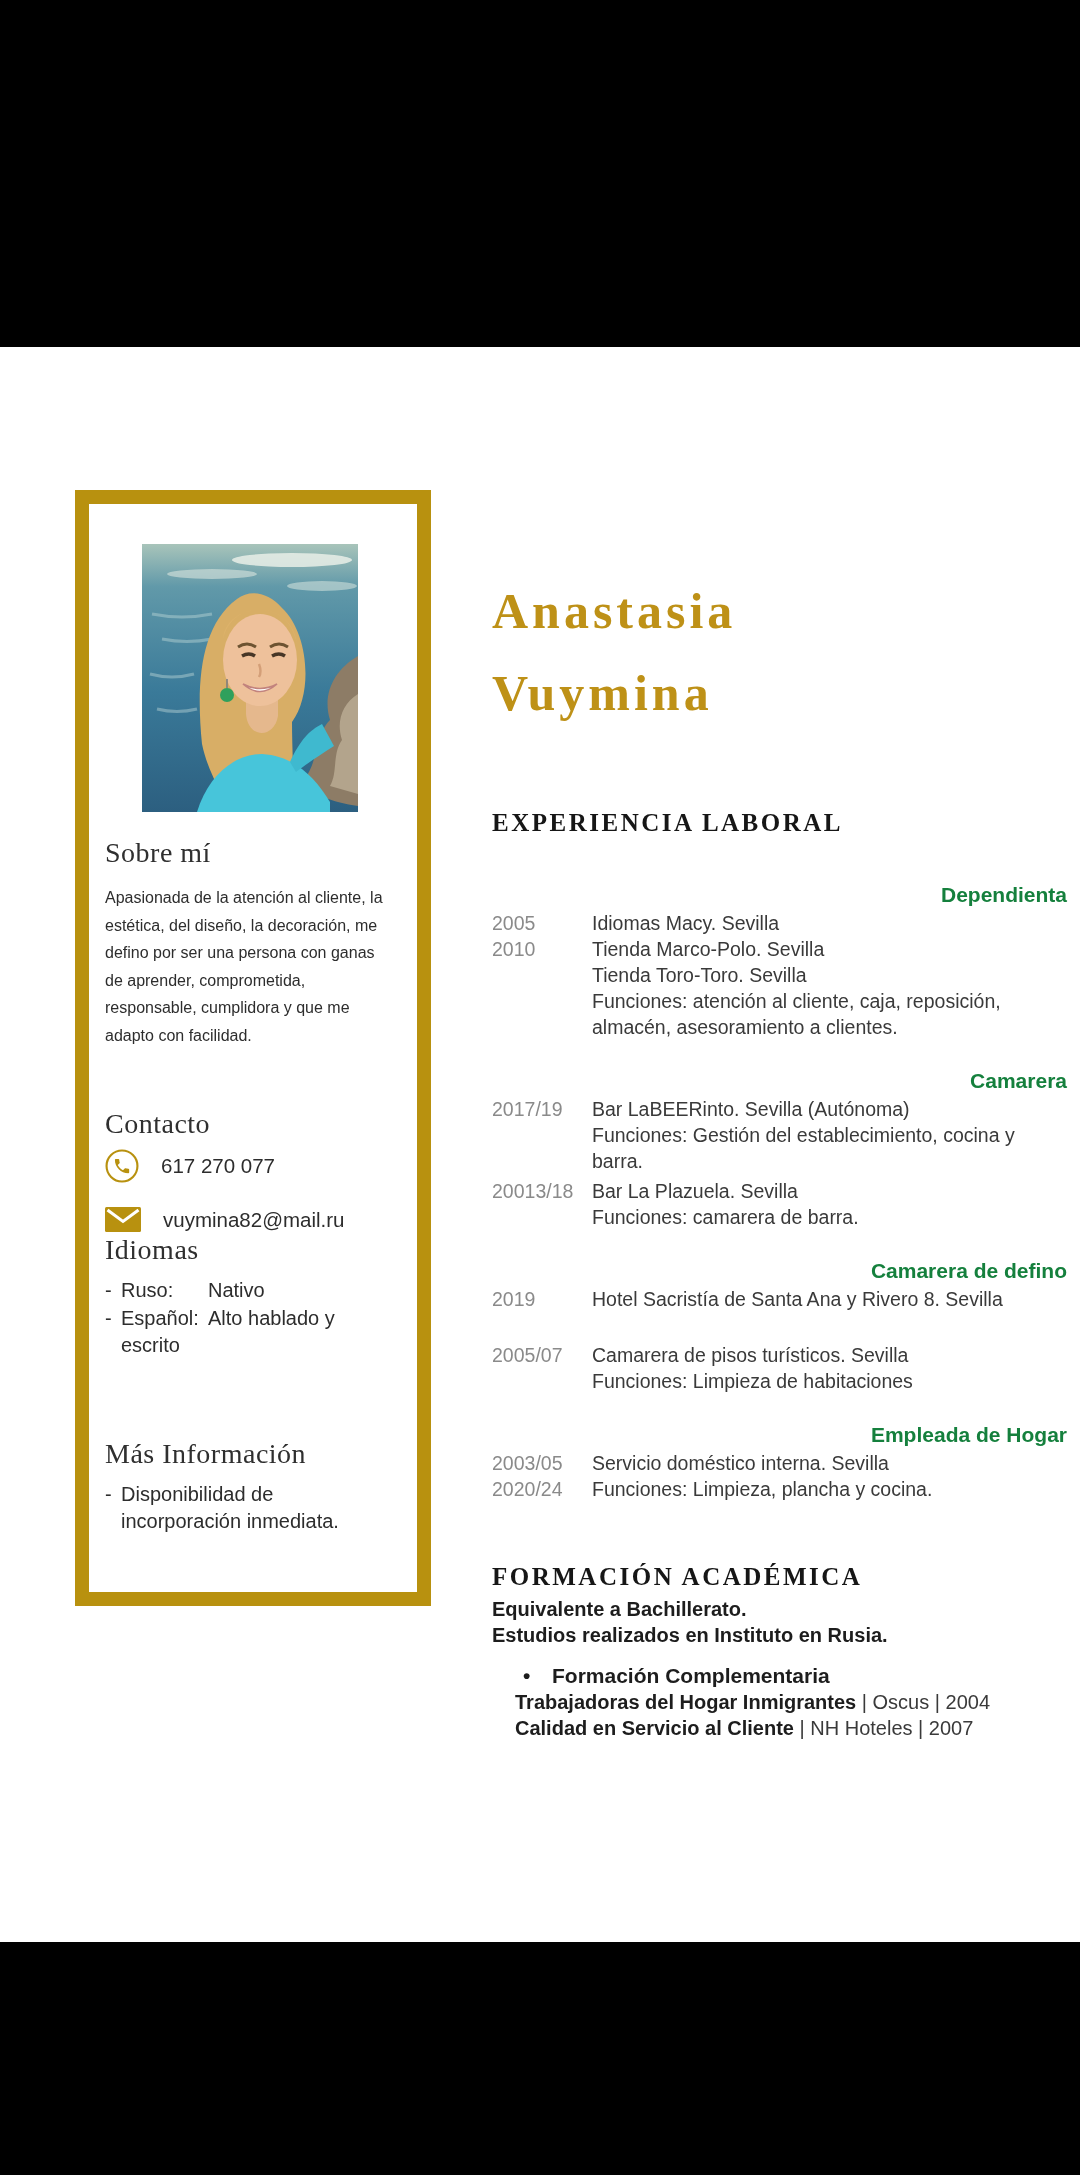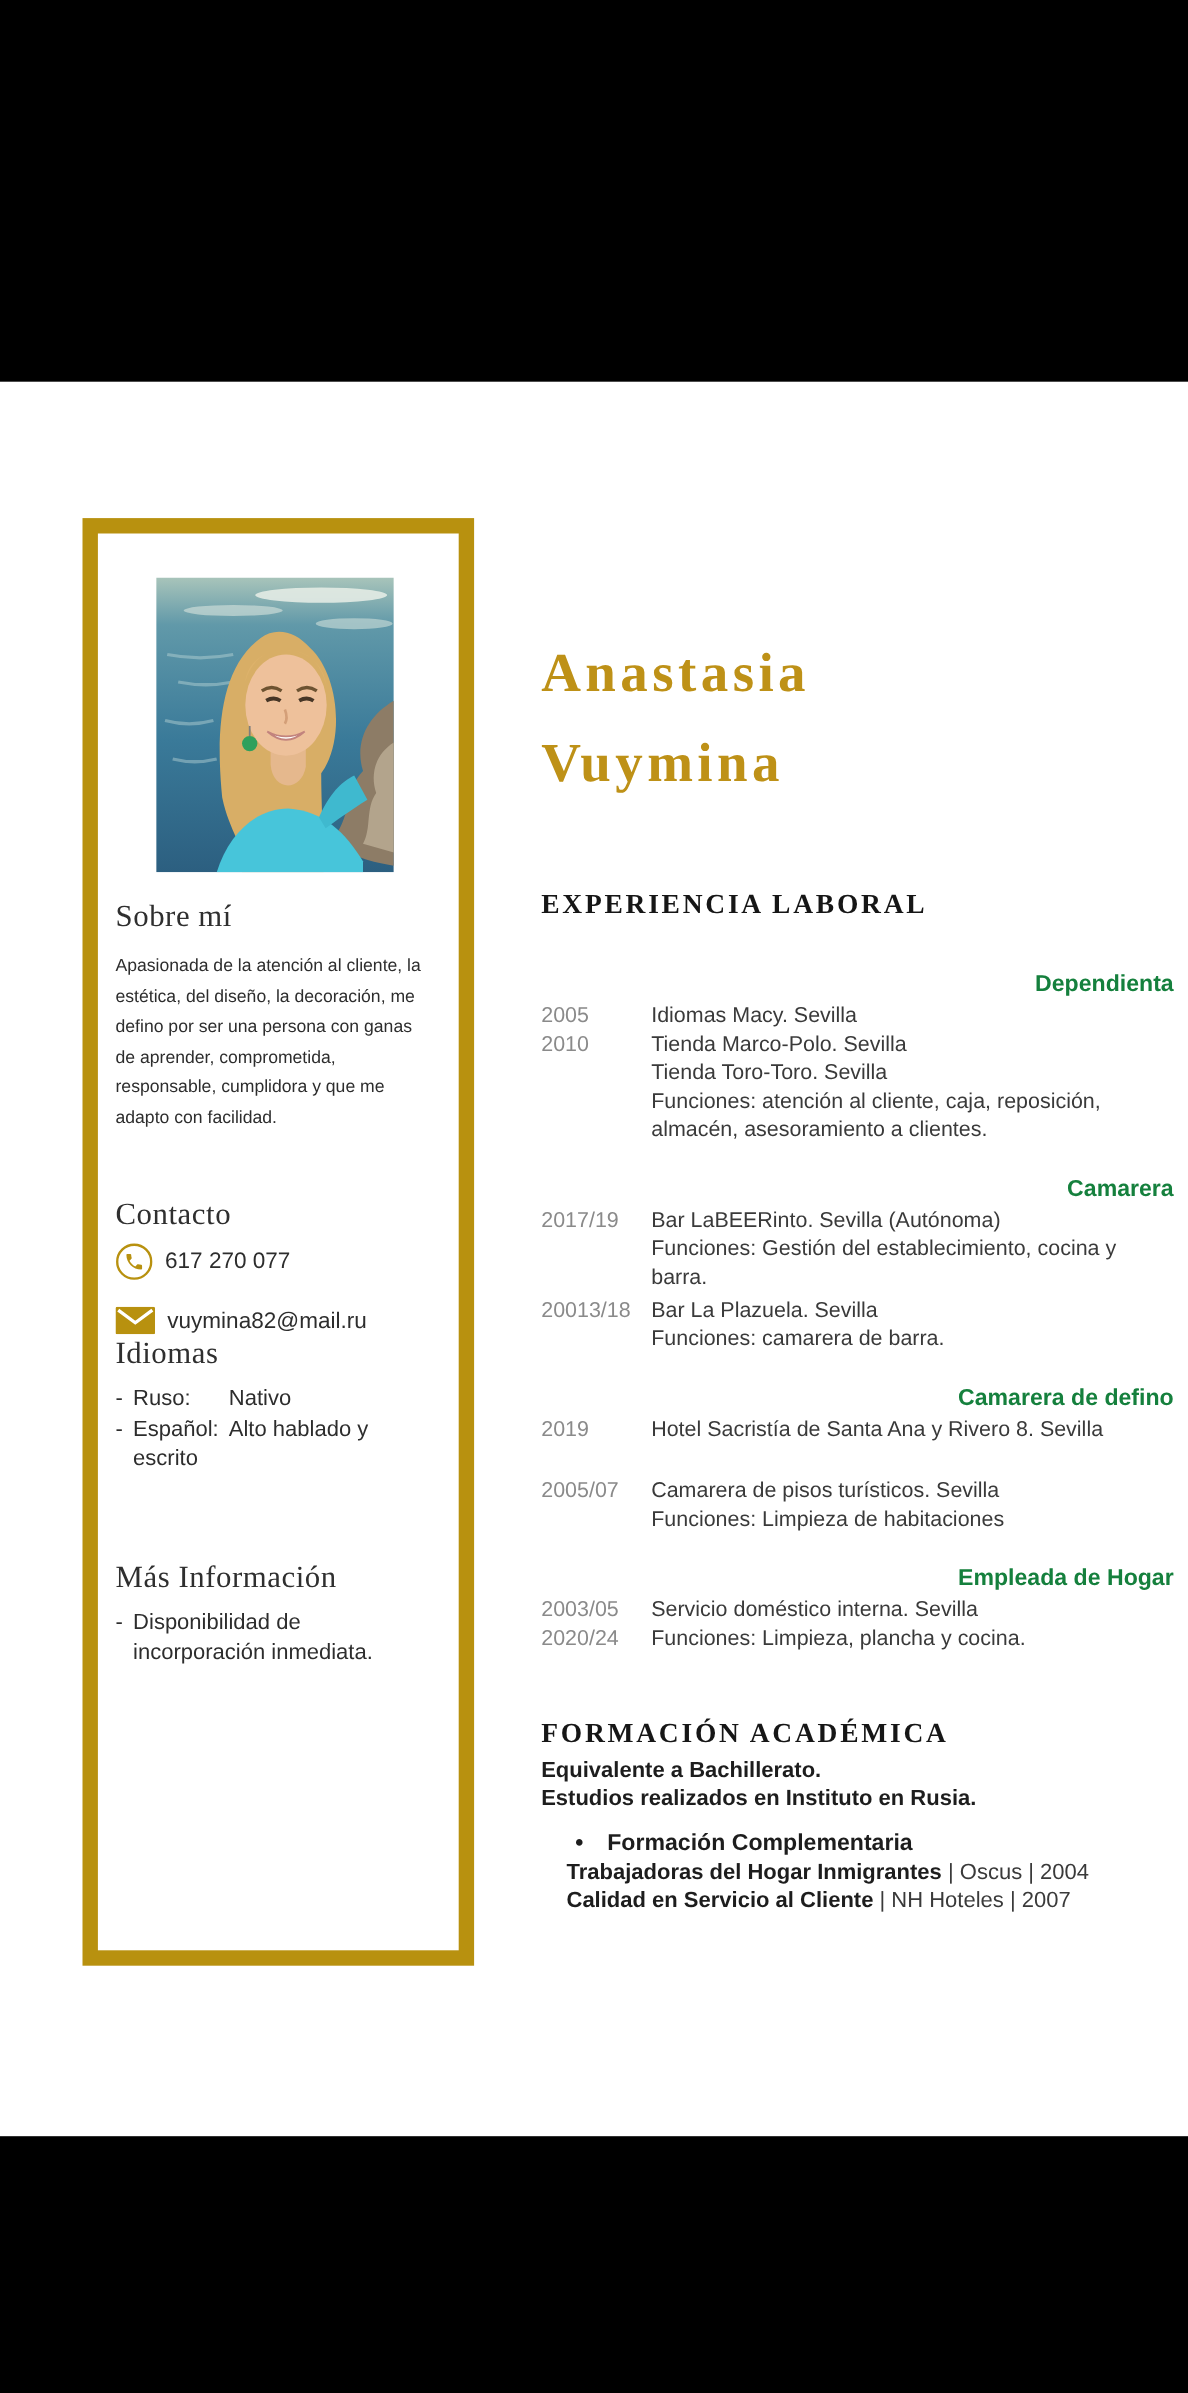--- a/index.html
+++ b/index.html
@@ -9,35 +9,35 @@
     background:var(--page-background,#000);
     font-family:"Liberation Sans","DejaVu Sans",sans-serif;
   }
   .paper {
     position:absolute; left:0; top:347px; width:1080px; height:1595px;
     background:var(--paper-background,#fff);
   }
 
   
   .frame {
-    position:absolute; left:75px; top:124px; width:356px; height:1316px;
+    position:absolute; left:75px; top:143px; width:356px; height:1116px;
     border:14px solid var(--accent-gold,#B8910F);
     padding:20px 22px 0 16px;
   }
   .photo { width:216px; height:268px; margin:20px auto 0; }
   .photo svg { display:block; }
   .side-h {
     font-family:"Liberation Serif","DejaVu Serif",serif;
     font-weight:normal; font-size:28px; line-height:36px;
     letter-spacing:.5px; color:#2f2f2f;
   }
   .h-about { margin-top:23px; }
   .side-p { margin-top:13px; font-size:16px; line-height:27.5px; color:#2d2d2d; }
   .h-contact { margin-top:57px; }
-  .c-row { display:flex; align-items:center; gap:11px; margin-top:7px;
+  .c-row { display:flex; align-items:center; gap:22px; margin-top:7px;
            font-size:20.5px; color:#2d2d2d; }
   .c-row.email { margin-top:24px; }
   .cicon { color:var(--accent-gold,#B8910F); display:inline-flex; flex:none; }
   .h-langs { }
   .lang-row { display:flex; font-size:20px; line-height:27.5px; color:#2d2d2d; }
   .lang-row.first { margin-top:9px; }
   .lb { width:16px; flex:none; }
   .ll { width:87px; flex:none; }
   .lv { flex:1; }
   .h-more { margin-top:76px; }

